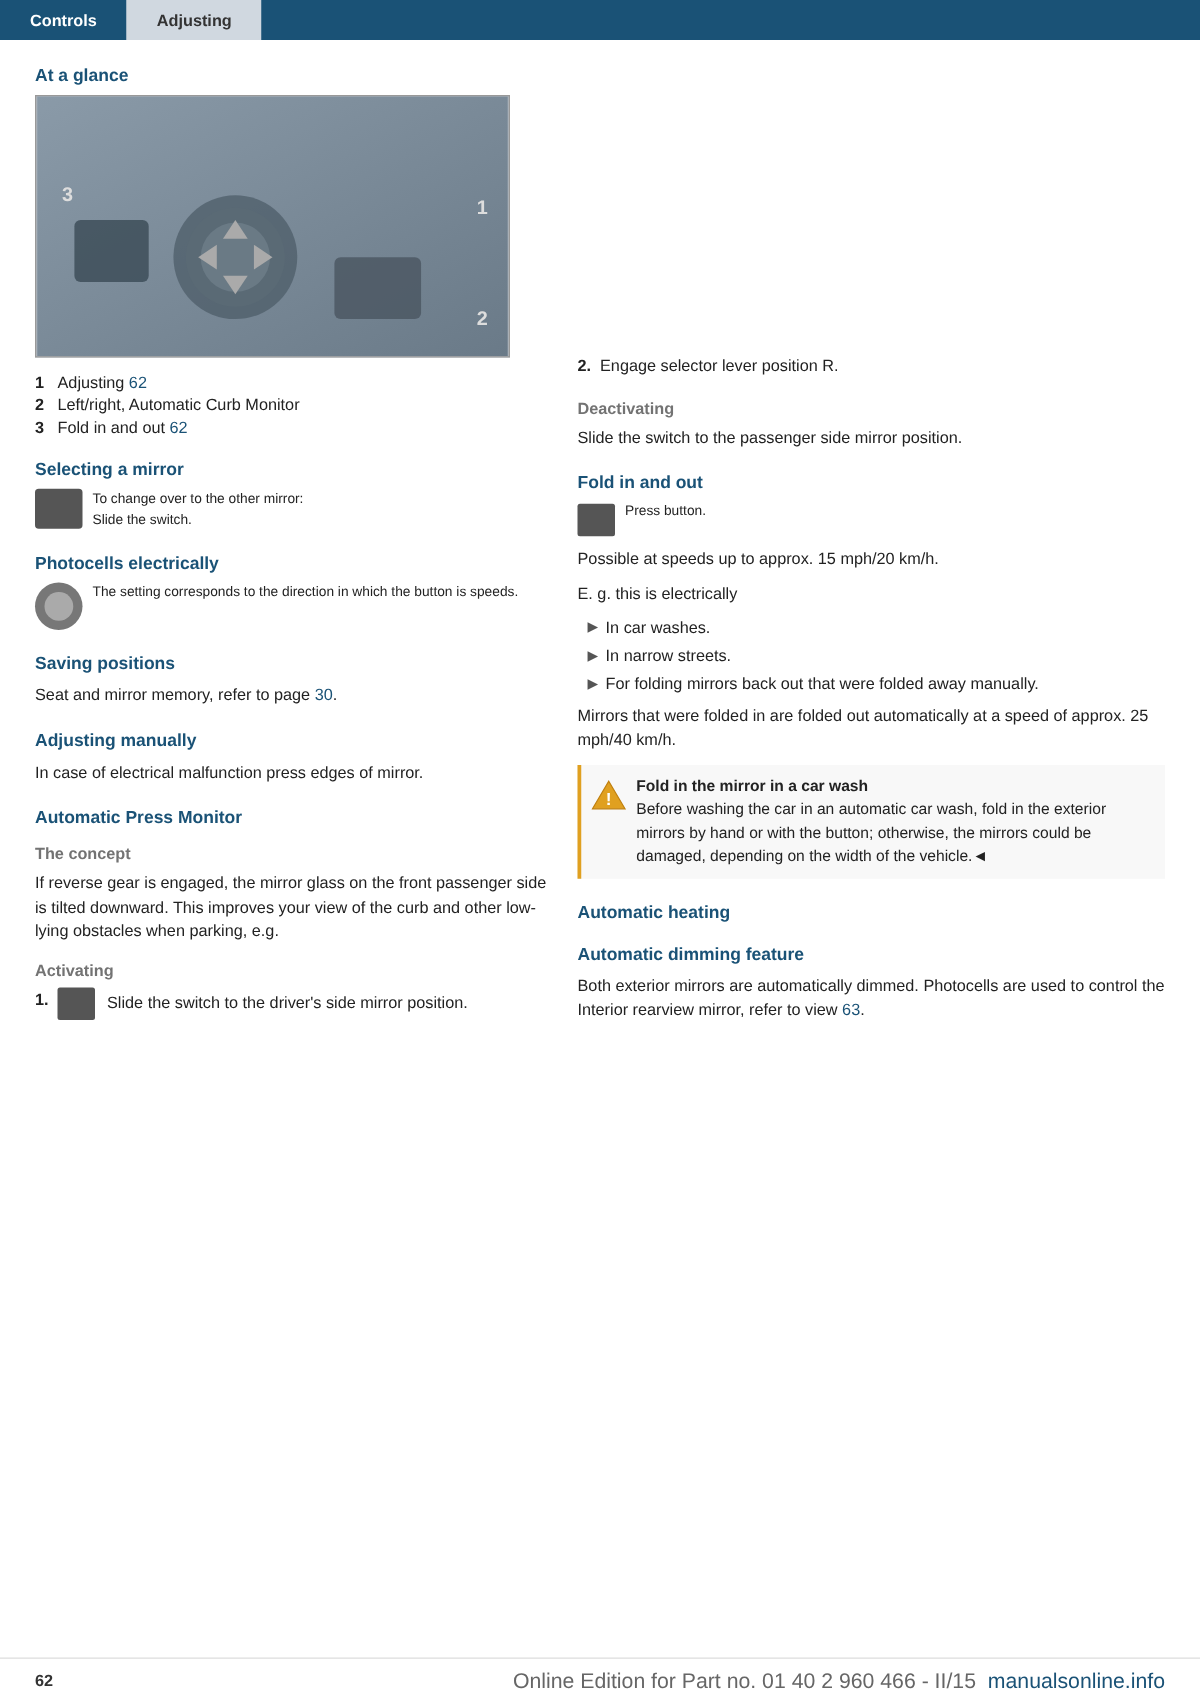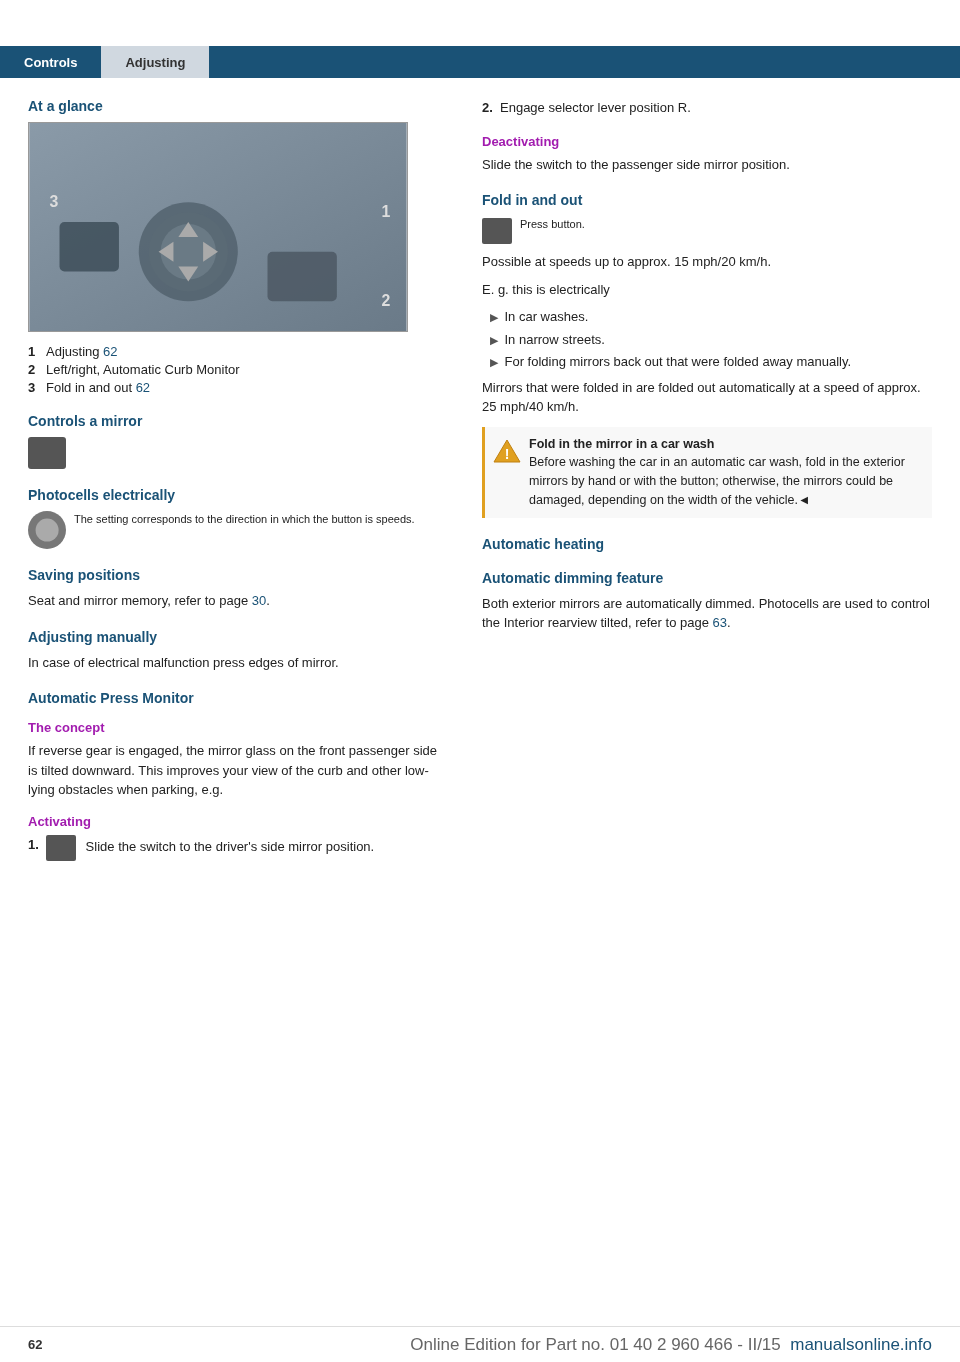--- a/index.html
+++ b/index.html
@@ -12,21 +12,20 @@
       min-height: 1362px;
       position: relative;
     }
 
     
     .header {
       display: flex;
       height: 32px;
       background: #1a5276;
       align-items: center;
-      margin-top: 46px;
     }
     .header-tab {
       padding: 0 24px;
       height: 100%;
       display: flex;
       align-items: center;
       font-size: 13px;
       font-weight: bold;
       color: #fff;
     }
@@ -36,21 +35,22 @@
     }
     .header-tab.inactive {
       background: #d0d8e0;
       color: #333;
     }
 
     
     .content {
       display: flex;
       padding: 20px 28px 40px 28px;
-      gap: 34px;
+      gap: 14px;
+      align-items: flex-end;
     }
 
     .left-col {
       width: 420px;
       flex-shrink: 0;
     }
     .right-col {
       flex: 1;
     }
 
@@ -60,21 +60,21 @@
       font-size: 14px;
       font-weight: bold;
       margin-bottom: 8px;
       margin-top: 18px;
     }
     .section-heading:first-child {
       margin-top: 0;
     }
 
     .sub-heading {
-      color: #a21caf;
+      color: #737373;
       font-size: 13px;
       font-weight: bold;
       margin-bottom: 6px;
       margin-top: 14px;
     }
 
     
     .mirror-image {
       width: 380px;
       height: 210px;
@@ -313,23 +313,26 @@
       <div class="item">
         <span class="num">2</span>
         <span>Left/right, Automatic Curb Monitor</span>
       </div>
       <div class="item">
         <span class="num">3</span>
         <span>Fold in and out&nbsp;<a class="blue-link">62</a></span>
       </div>
     </div>
 
-    <div class="section-heading">Controls a mirror</div>
+    <div class="section-heading">Selecting a mirror</div>
     <div class="icon-row">
       <div class="btn-icon"></div>
+      <div class="text">
+        To change over to the other mirror:<br>Slide the switch.
+      </div>
     </div>
 
     <div class="section-heading">Photocells electrically</div>
     <div class="icon-row">
       <div class="btn-icon-round"></div>
       <div class="text">
         The setting corresponds to the direction in which the button is speeds.
       </div>
     </div>
 
@@ -405,21 +408,21 @@
       <div>
         <strong>Fold in the mirror in a car wash</strong><br>
         <span>Before washing the car in an automatic car wash, fold in the exterior mirrors by hand or with the button; otherwise, the mirrors could be damaged, depending on the width of the vehicle.◄</span>
       </div>
     </div>
 
     <div class="section-heading">Automatic heating</div>
 
     <div class="section-heading">Automatic dimming feature</div>
     <p>
-      <span>Both exterior mirrors are automatically dimmed. Photocells are used to control the Interior rearview tilted, refer to page</span>&nbsp;<a class="blue-link">63</a><span>.</span>
+      <span>Both exterior mirrors are automatically dimmed. Photocells are used to control the Interior rearview mirror, refer to view</span>&nbsp;<a class="blue-link">63</a><span>.</span>
     </p>
 
   </div>
 </div>
 
 <div class="footer">
   <span class="footer-page">62</span>
   <span class="footer-text">
     <span>Online Edition for Part no. 01 40 2 960 466 - II/15</span>&nbsp;
     <a class="blue-link">manualsonline.info</a>

